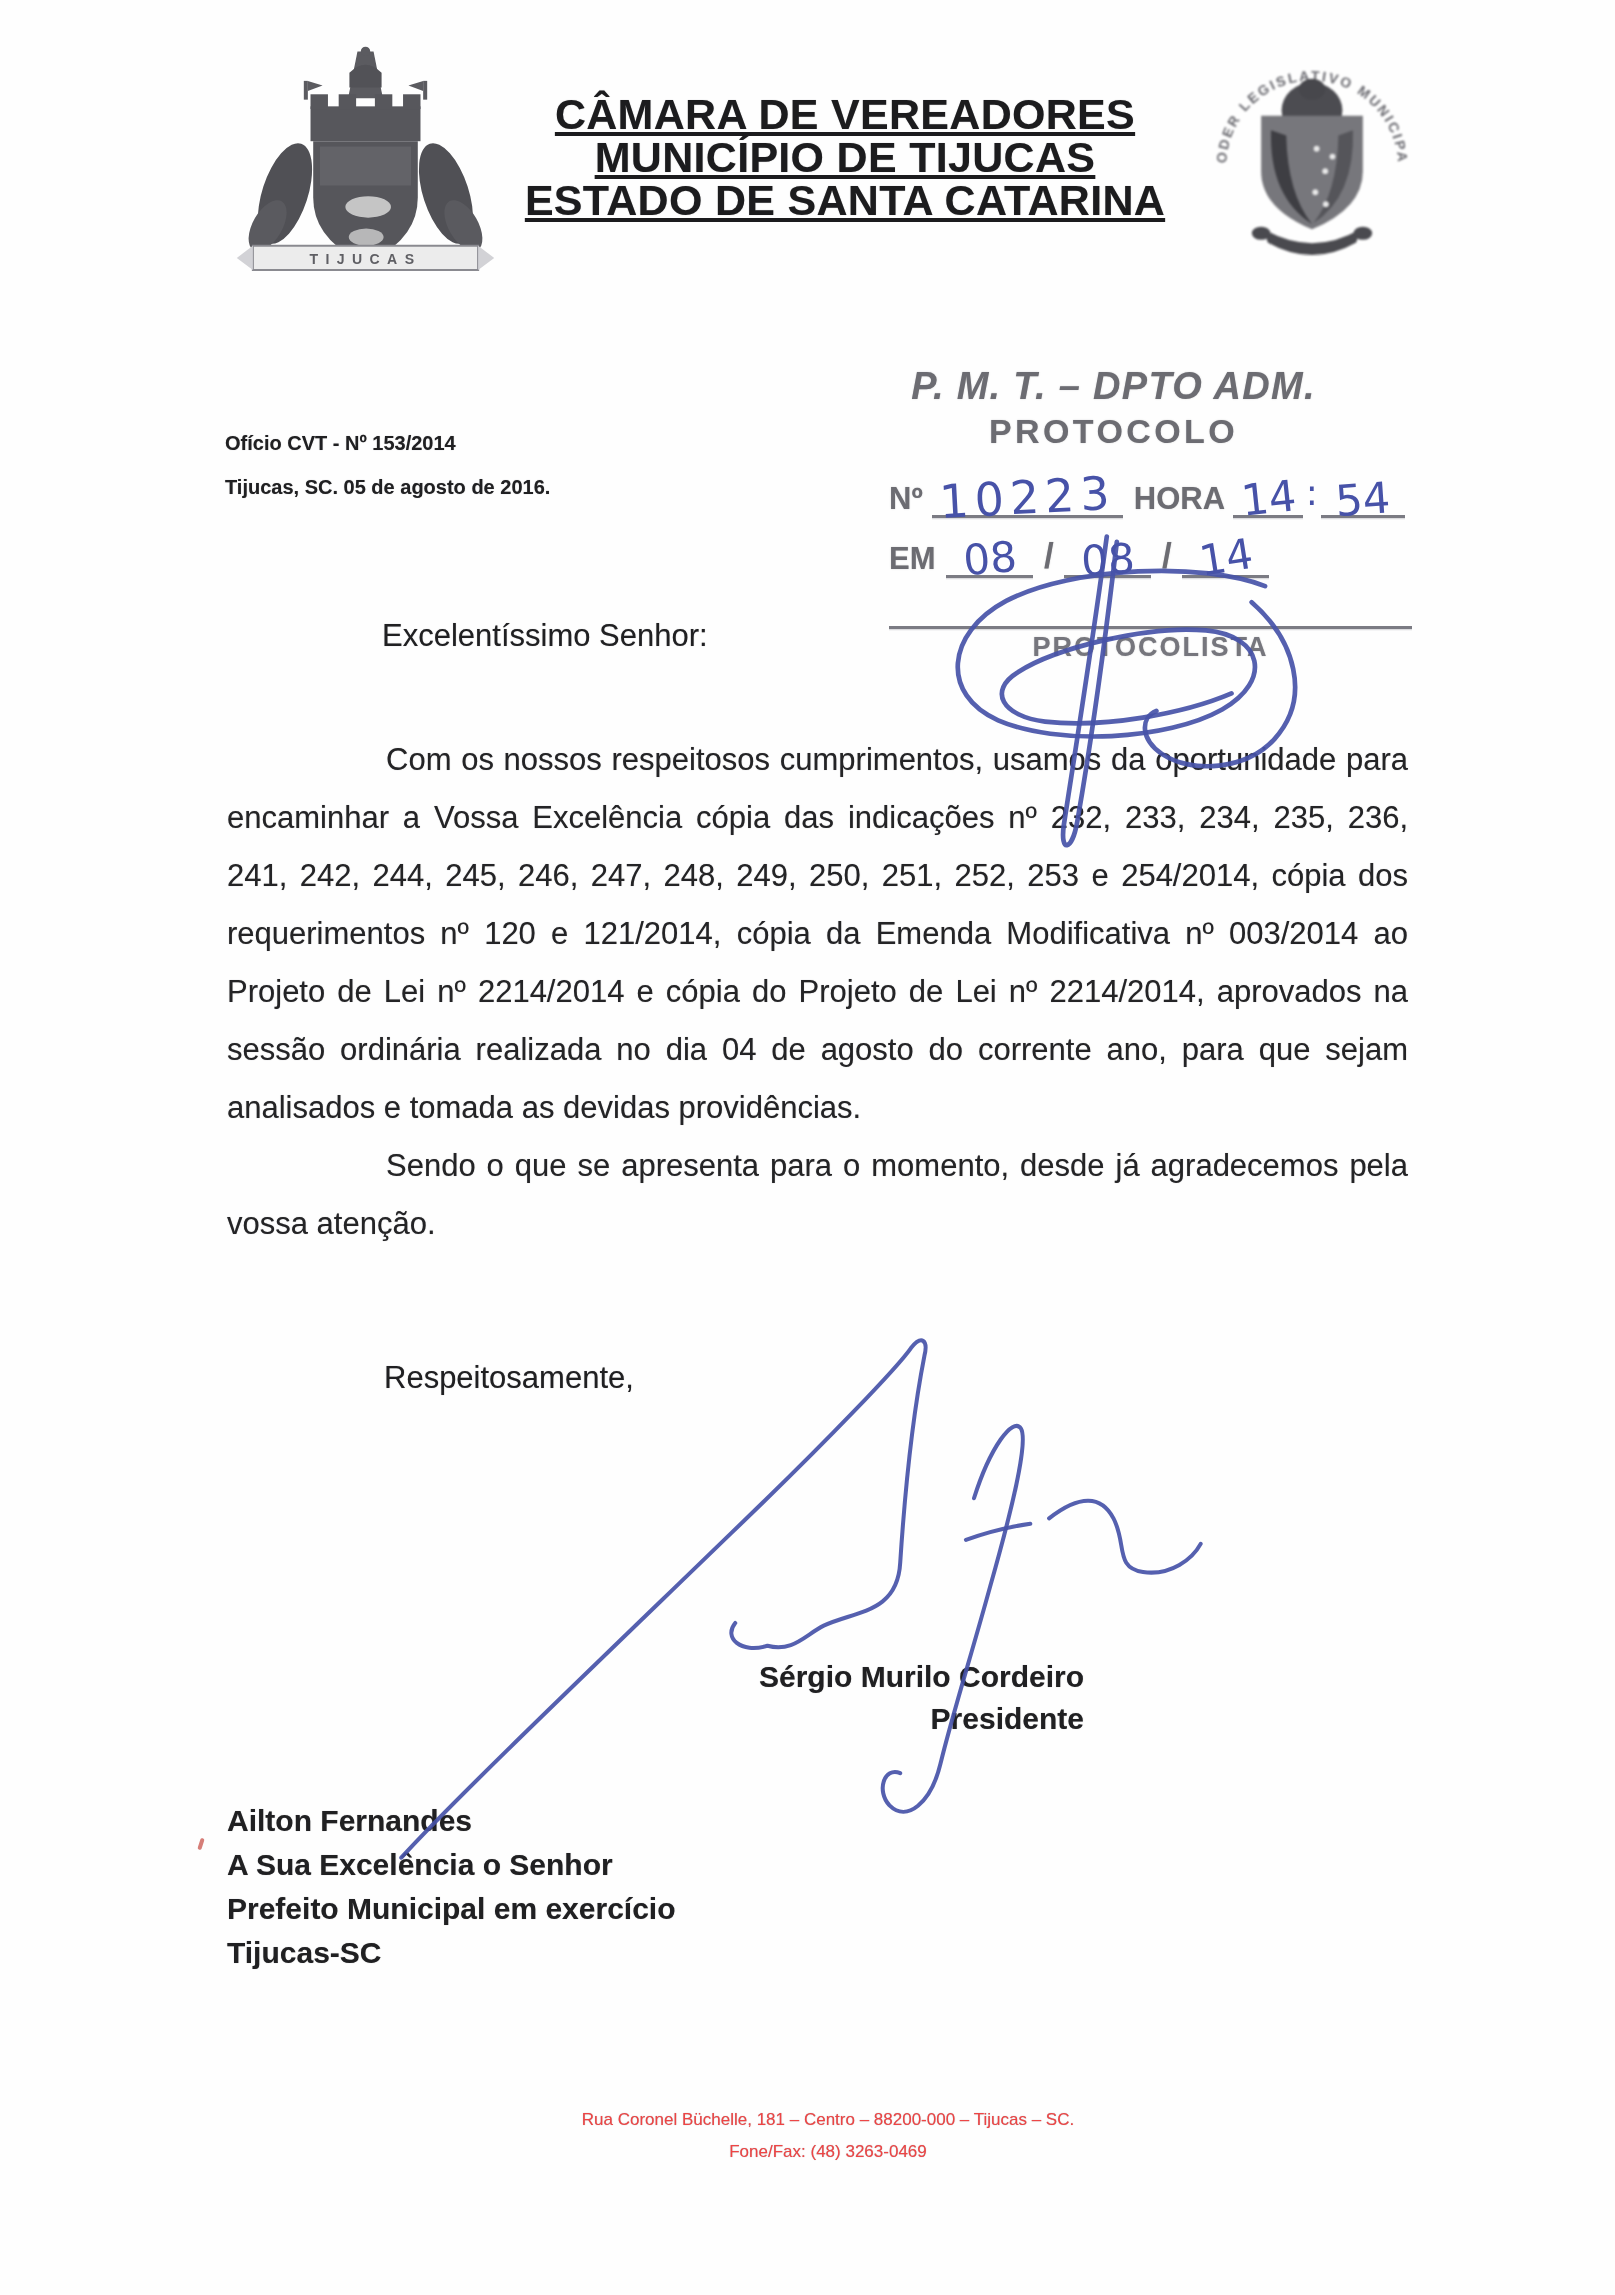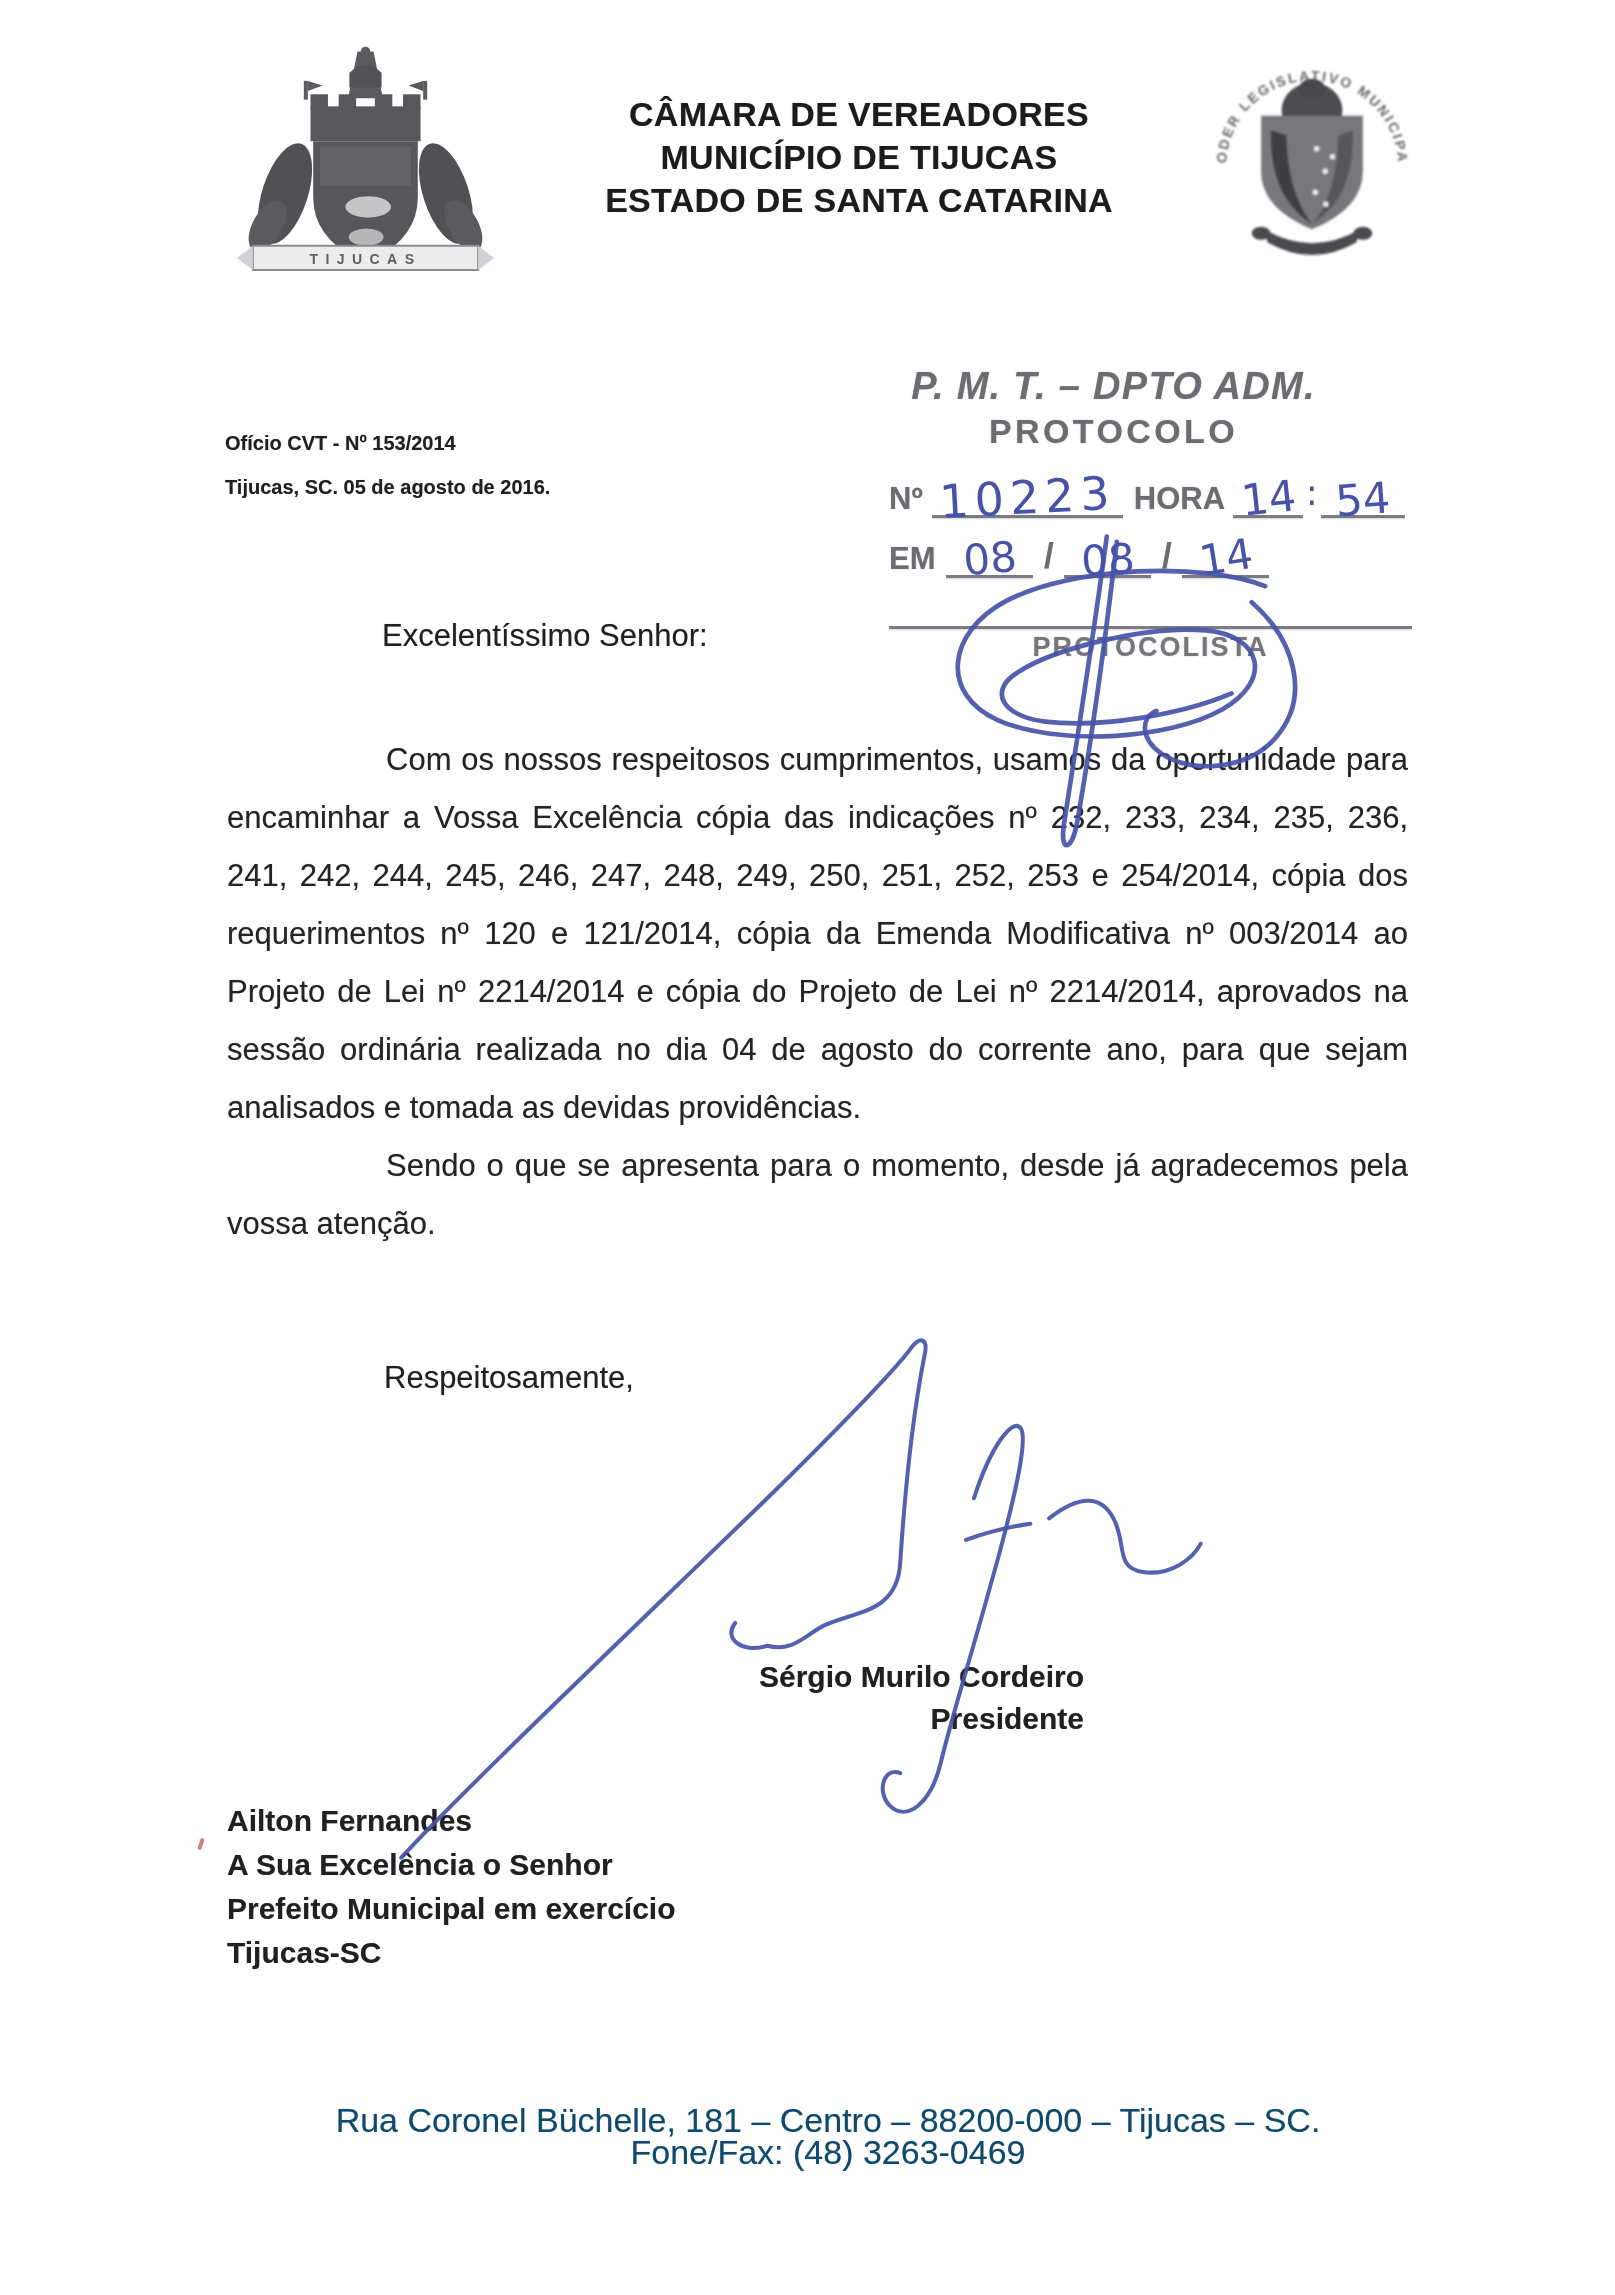--- a/index.html
+++ b/index.html
@@ -12,22 +12,22 @@
     position:relative;width:1616px;height:2295px;background:#fefefe;
     font-family:"Liberation Sans",sans-serif;color:var(--ink);
     overflow:hidden;margin:0 auto;
   }
   .ink{text-shadow:0 0 0.9px rgba(30,30,33,.38);}
 
   
   .crest{position:absolute;left:218px;top:43px;width:295px;height:238px;filter:blur(0.7px);}
   .seal{position:absolute;left:1203px;top:31px;width:218px;height:238px;filter:blur(0.8px);}
   .title{
-    position:absolute;left:490px;top:93px;width:738px;text-align:center;
-    font-weight:bold;font-size:34px;line-height:43px;letter-spacing:0.3px;color:#1c1c1e;
+    position:absolute;left:476px;top:93px;width:738px;text-align:center;
+    font-weight:bold;font-size:43px;line-height:43px;letter-spacing:0.3px;color:#1c1c1e;text-decoration:underline;
   }
 
   
   .office{position:absolute;left:225px;top:421px;font-size:20px;line-height:44px;font-weight:bold;}
 
   
   .stamp{position:absolute;left:889px;top:361px;width:523px;color:var(--stamp-gray);}
   .stamp .printed{text-shadow:0 0 1.3px rgba(108,108,114,.45);}
   .st-l1{position:absolute;top:4px;left:0;width:449px;text-align:center;
          font-size:38px;font-weight:bold;font-style:italic;letter-spacing:1.3px;}
@@ -60,21 +60,21 @@
   
   .salutation{position:absolute;left:382px;top:618px;font-size:31px;}
   .body{position:absolute;left:227px;top:731px;width:1181px;font-size:31px;line-height:58px;
         text-align:justify;color:#242426;}
   .body p{margin:0;text-indent:159px;}
   .closing{position:absolute;left:384px;top:1360px;font-size:31px;}
   .signer{position:absolute;left:547px;top:1656px;width:537px;text-align:right;
           font-weight:bold;font-size:30px;line-height:42px;}
   .recipient{position:absolute;left:227px;top:1799px;font-weight:bold;font-size:30px;line-height:44px;}
   .footer{position:absolute;left:40px;top:2104px;width:1576px;text-align:center;
-          font-size:34px;line-height:32px;color:#0c4a6e;}
+          font-size:17px;line-height:32px;color:#ef4444;}
 
   
   .pen-overlay{position:absolute;left:0;top:0;width:1616px;height:2295px;pointer-events:none;color:var(--pen-blue);}
   .pen-overlay path{fill:none;stroke:currentColor;stroke-linecap:round;stroke-linejoin:round;opacity:.92;}
   .red-speck{position:absolute;left:199px;top:1838px;width:4px;height:12px;background:#c4473f;
              transform:rotate(18deg);border-radius:2px;opacity:.7;}
 </style>
 </head>
 <body>
 

